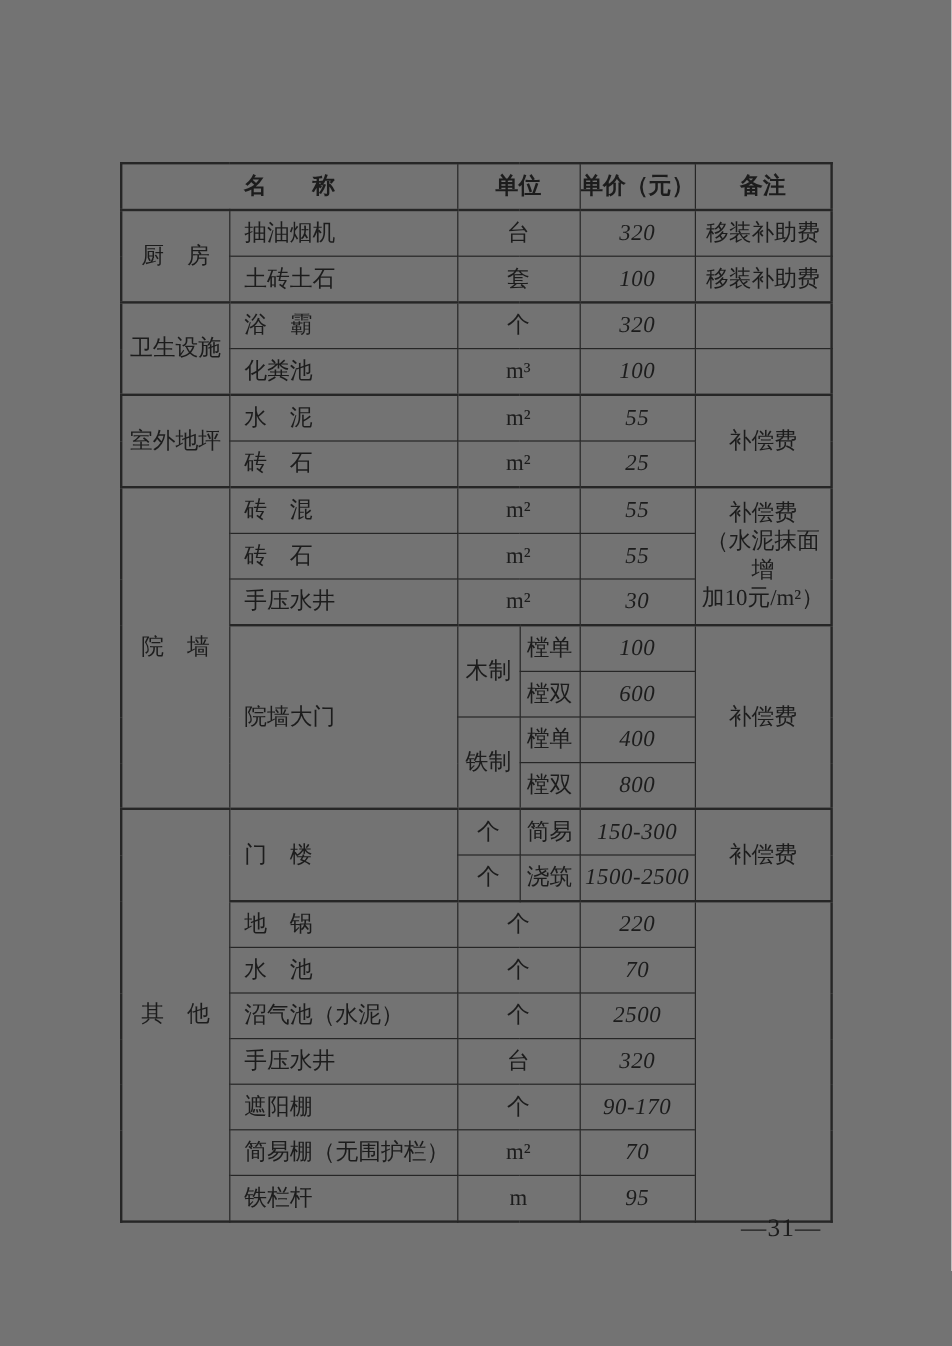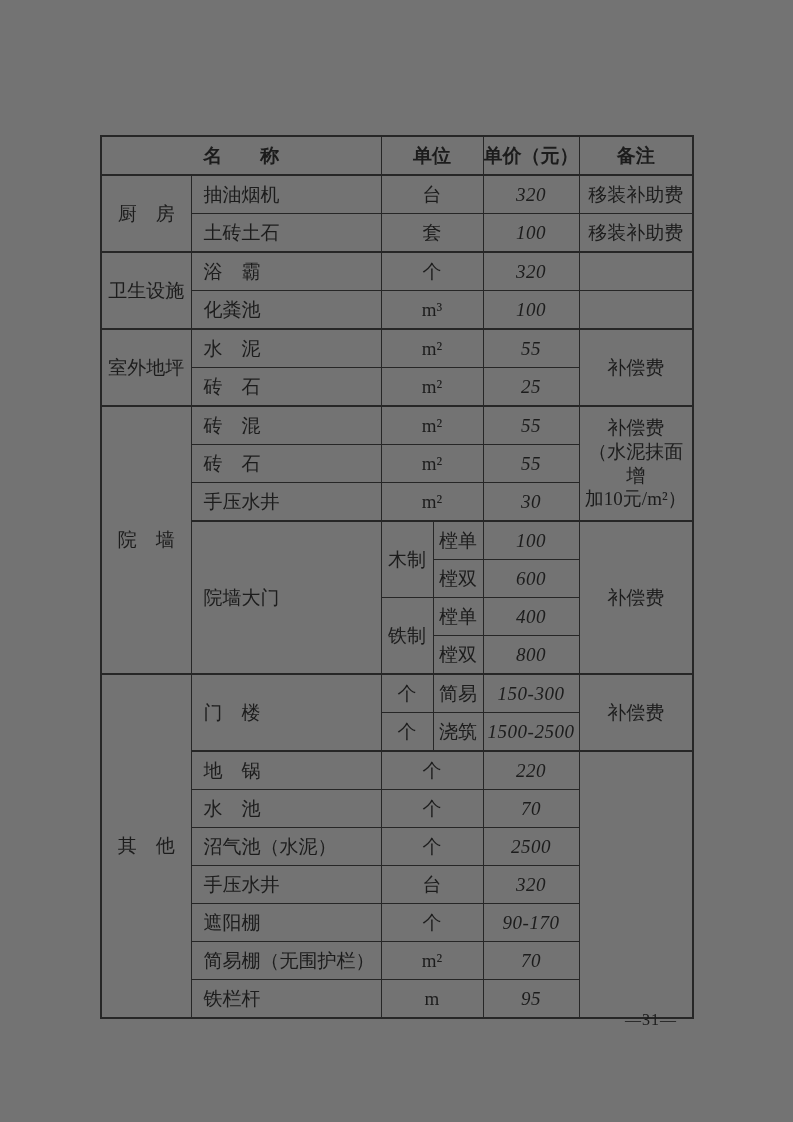--- a/index.html
+++ b/index.html
@@ -23,21 +23,21 @@
     font-weight:normal;
     line-height:1.25;
   }
   table.fee th{font-weight:bold;border-bottom-width:2px;white-space:nowrap;}
   table.fee td.name{text-align:left;padding-left:12px;margin-top:18px;}
   tr.gb > td{border-top-width:2px;}
   td.note-multi{font-size:18px;line-height:1.55;}
   td.num{letter-spacing:0.5px;font-style:italic;}
   #pageno{
     position:absolute;left:601px;top:1011px;width:100px;
-    font-size:16px;letter-spacing:1px;color:#1c1c1c;text-align:center;
+    font-size:21px;letter-spacing:1px;color:#1c1c1c;text-align:center;
   }
 </style>
 </head>
 <body>
 
 <div id="page">
 
   <table class="fee">
     <colgroup>
       <col style="width:90px">

